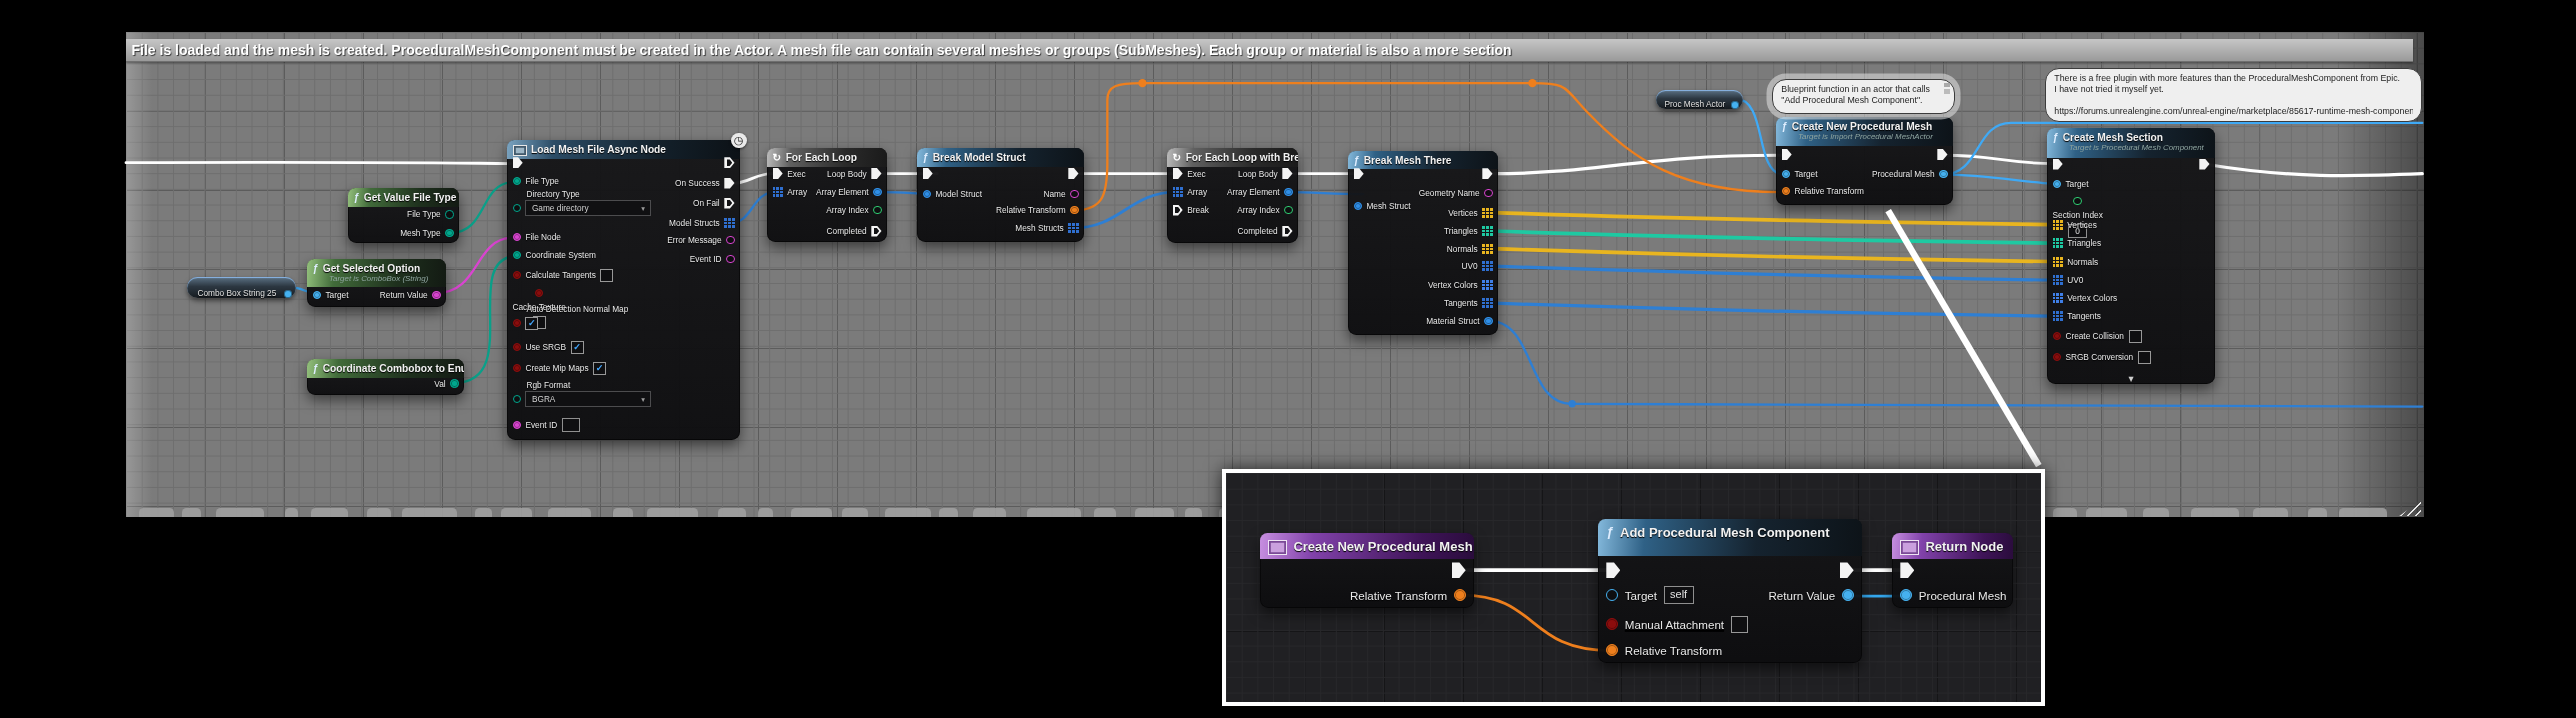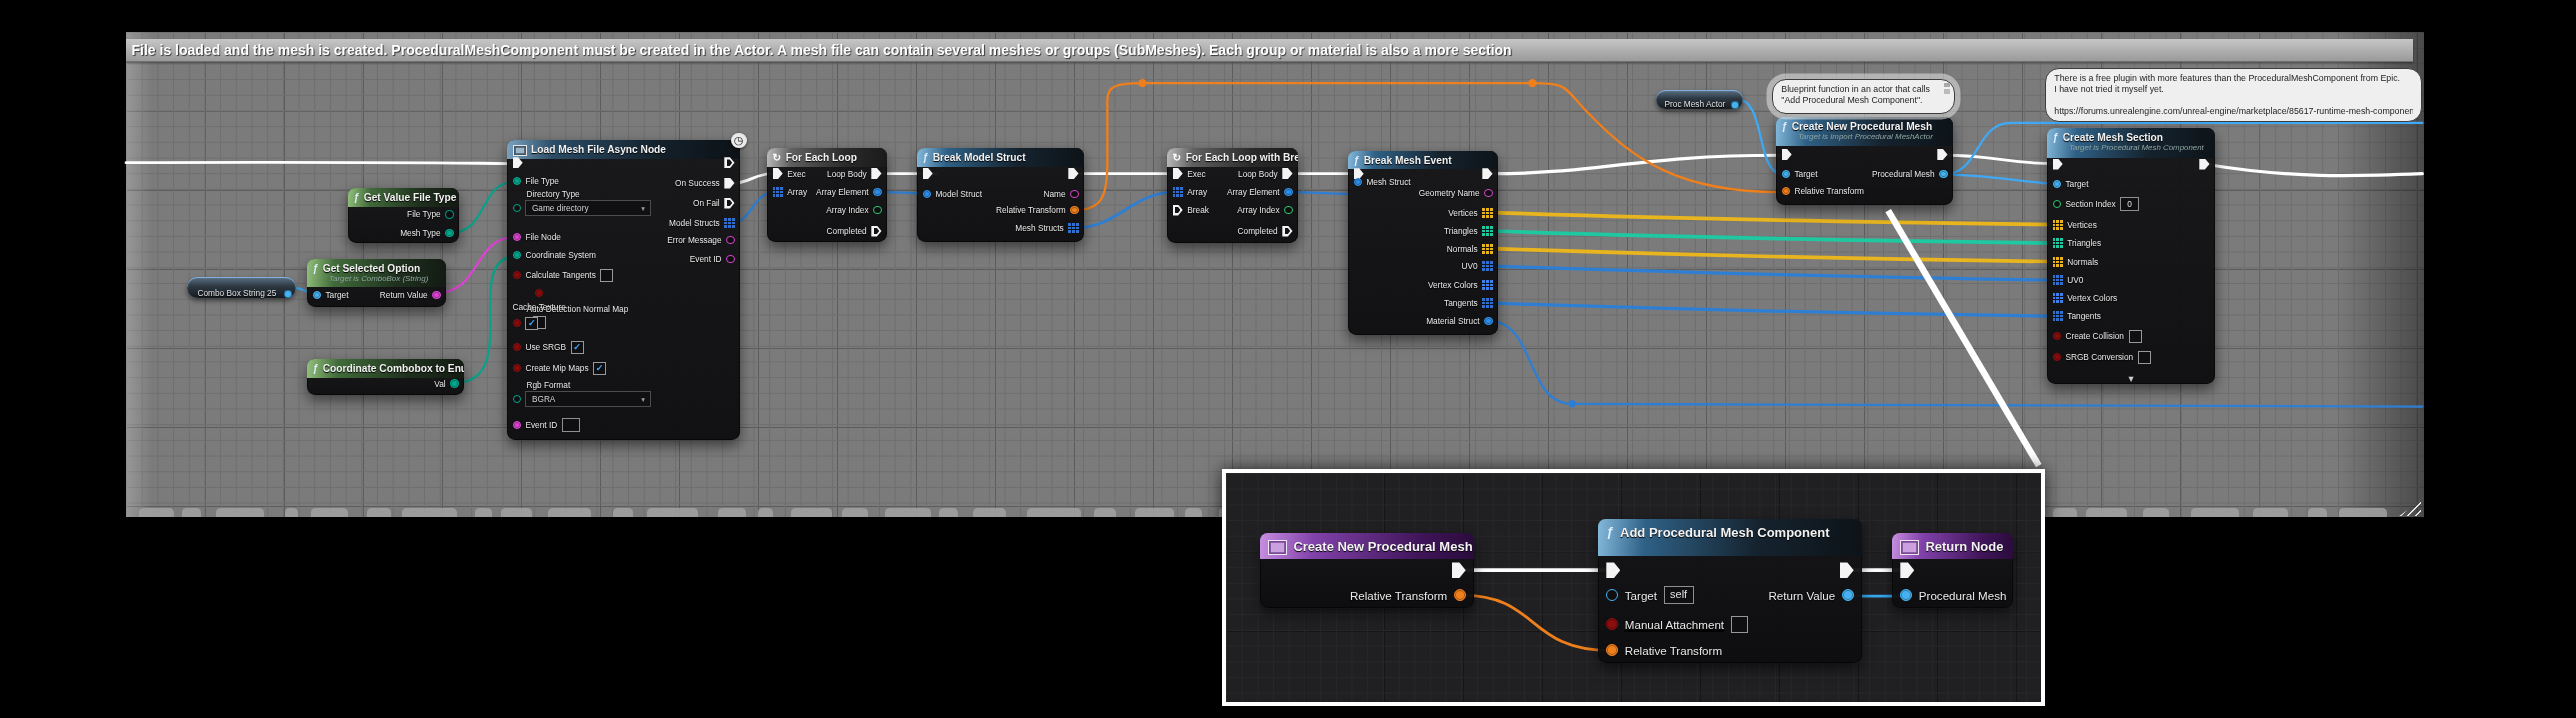--- a/index.html
+++ b/index.html
@@ -484,29 +484,29 @@
       <div class="row out" style="top: 76px;">
         <span class="pe">
           <span class="pei"></span>
         </span>
         <span class="lb">Completed</span>
       </div>
     </div>
     <div class="node" style="left: 1348px; top: 151px; width: 150px; height: 184px;">
       <div class="hd hd-blue" style="height: 17.6px;">
         <span class="ic">ƒ</span>
-        <span class="t">Break Mesh Event</span>
+        <span class="t">Break Mesh There</span>
       </div>
       <div class="row in" style="top: 15.7px;">
         <span class="pe"></span>
       </div>
       <div class="row out" style="top: 15.7px;">
         <span class="pe"></span>
       </div>
-      <div class="row in" style="top: 24px;">
+      <div class="row in" style="top: 48px;">
         <span class="p" style="border-color: rgb(47, 143, 232); background: rgb(47, 143, 232);"></span>
         <span class="lb">Mesh Struct</span>
       </div>
       <div class="row out" style="top: 35px;">
         <span class="p ph2" style="border-color: rgb(217, 68, 208);"></span>
         <span class="lb">Geometry Name</span>
       </div>
       <div class="row out" style="top: 55px;">
         <span class="pa" style="color: rgb(233, 181, 31);">
           <span></span>
@@ -630,21 +630,21 @@
       <div class="row in" style="top: 29px;">
         <span class="pe"></span>
       </div>
       <div class="row out" style="top: 29px;">
         <span class="pe"></span>
       </div>
       <div class="row in" style="top: 49px;">
         <span class="p" style="border-color: rgb(69, 177, 240); background: rgb(69, 177, 240);"></span>
         <span class="lb">Target</span>
       </div>
-      <div class="row in" style="top: 69px;">
+      <div class="row in" style="top: 69px; flex-direction: column;">
         <span class="p ph2" style="border-color: rgb(46, 204, 113);"></span>
         <span class="lb">Section Index</span>
         <span class="fld">0</span>
       </div>
       <div class="row in" style="top: 90px;">
         <span class="pa" style="color: rgb(233, 181, 31);">
           <span></span>
           <span></span>
           <span></span>
           <span></span>

